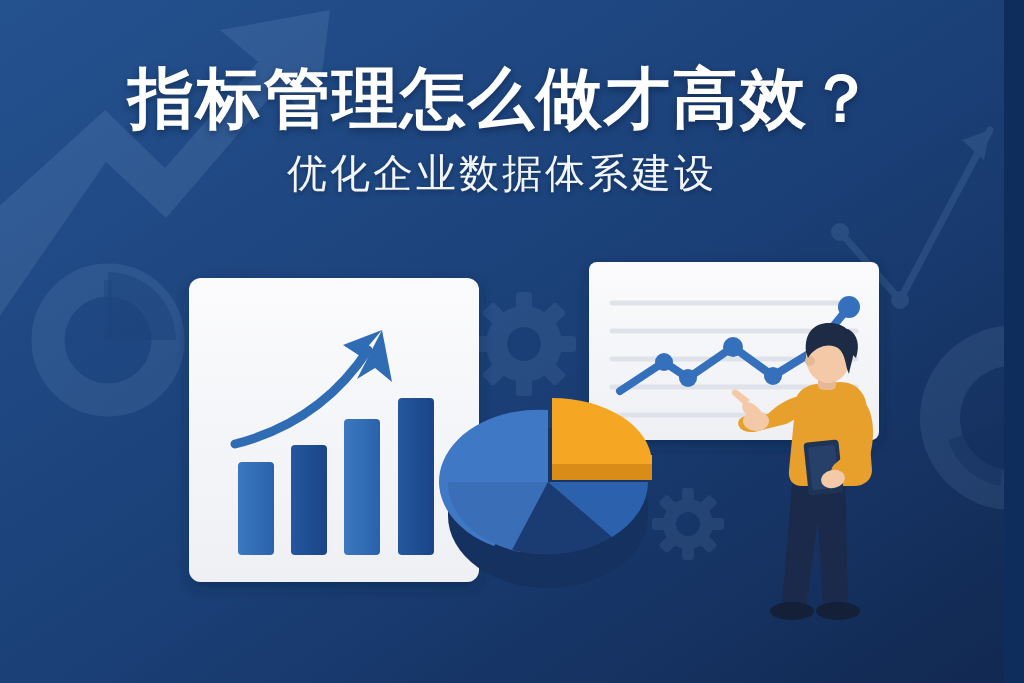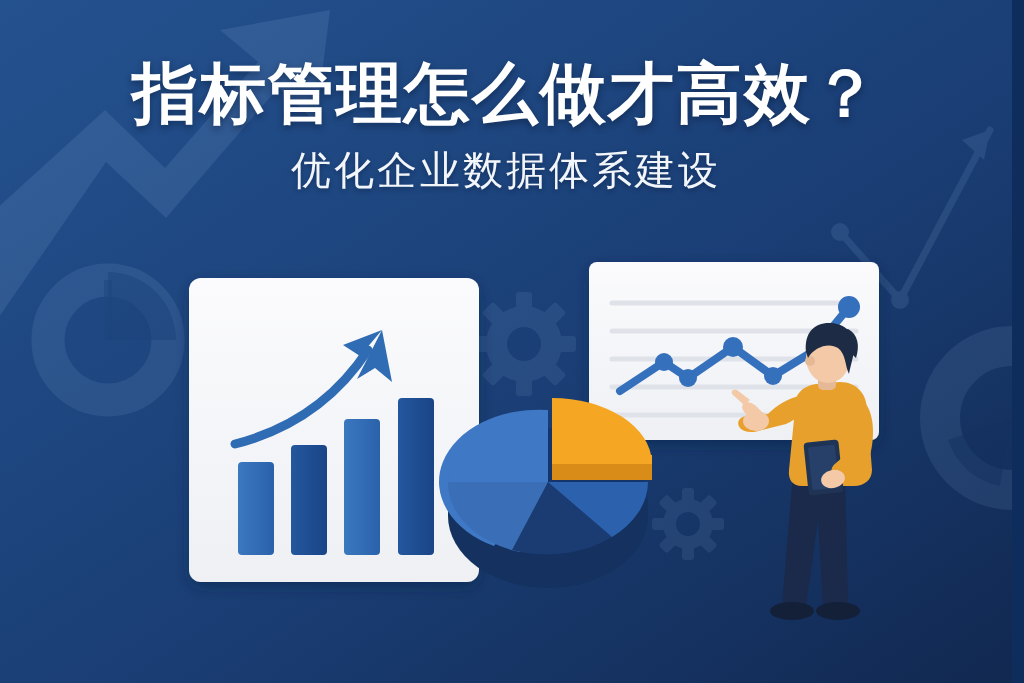--- a/index.html
+++ b/index.html
@@ -5,23 +5,22 @@
   html, body {
     margin: 0;
     padding: 0;
     background: #0f2d5c;
   }
   #poster {
     position: relative;
     width: 1004px;
     height: 683px;
     overflow: hidden;
-    font-family: Liberation Mono, monospace;
+    font-family: Liberation Serif, serif;
     background: radial-gradient(ellipse 120% 110% at 62% 38%, #23508f 0%, #1d4480 34%, #183a6e 60%, #14305c 82%, #112850 100%);
-    padding-left: 8px;
   }
 
   
   .bg-layer {
     position: absolute;
     inset: 0;
     pointer-events: none;
   }
   .bg-svg { position: absolute; inset: 0; width: 1024px; height: 683px; }
 

